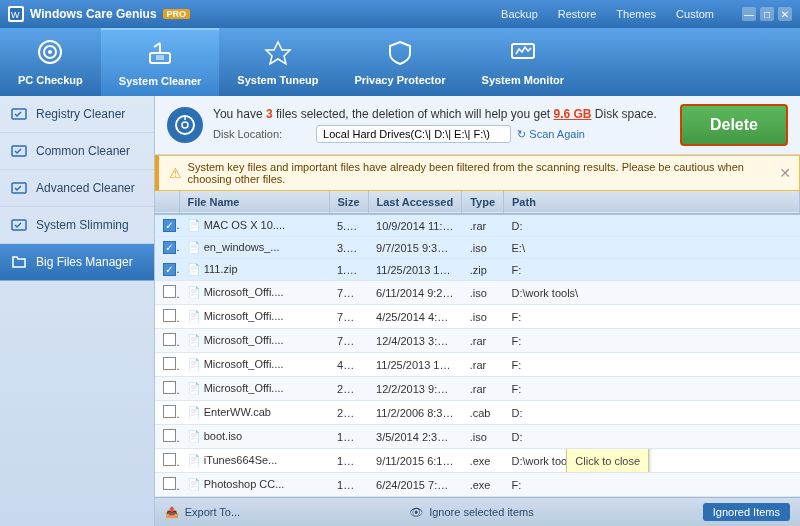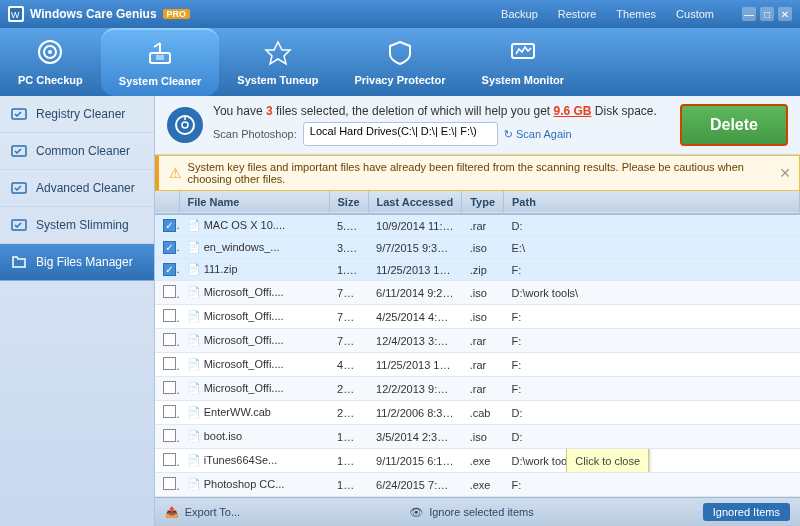--- a/index.html
+++ b/index.html
@@ -39,21 +39,20 @@
       justify-content: center;
       padding: 14px 18px;
       color: white;
       cursor: pointer;
       gap: 4px;
       min-width: 100px;
     }
     .nav-item.active {
       background: linear-gradient(180deg, #6ab4f5 0%, #3a85d0 100%);
       border-top: 2px solid #90d0ff;
-      border-radius: 14px;
     }
     .nav-item .nav-icon { font-size: 24px; line-height: 1; }
     .nav-item .nav-label { font-size: 11px; font-weight: bold; }
 
     
     .main-content {
       display: flex;
       height: calc(526px - 28px - 68px);
       background: #fde047;
       border-radius: 16px;
@@ -101,25 +100,26 @@
       align-items: center;
       gap: 10px;
     }
     .hdd-icon { width: 36px; height: 36px; background: #2d6fb3; border-radius: 50%; display: flex; align-items: center; justify-content: center; color: white; font-size: 18px; flex-shrink: 0; }
     .info-text { flex: 1; font-size: 12px; color: #333; }
     .scan-location { display: flex; align-items: center; gap: 6px; margin-top: 4px; font-size: 11px; }
     .scan-location-label { color: #555; }
     .scan-location-select {
       border: 1px solid #b0c4de;
       background: white;
-      padding: 2px 20px 8px 6px;
+      padding: 2px 20px 2px 6px;
       font-size: 11px;
       border-radius: 3px;
       appearance: none;
       cursor: pointer;
+      margin-left: 28px;
     }
     .scan-again-btn {
       color: #2d6fb3;
       font-size: 11px;
       cursor: pointer;
       display: flex;
       align-items: center;
       gap: 3px;
     }
     .delete-btn {
@@ -376,21 +376,21 @@
       </div>
       <div class="info-text">
         <div>
           <span>You have</span>
           <span style="color:#e8401a; font-weight:bold;">3</span>
           <span>files selected, the deletion of which will help you get</span>
           <span style="color:#e8401a; font-weight:bold;text-decoration:underline;">9.6 GB</span>
           <span>Disk space.</span>
         </div>
         <div class="scan-location">
-          <span class="scan-location-label">Scan Photoshop:</span>
+          <span class="scan-location-label">Disk Location:</span>
           <select class="scan-location-select">
             <option>Local Hard Drives(C:\| D:\| E:\| F:\)</option>
           </select>
           <span class="scan-again-btn">
             <span>↻</span>
             <span>Scan Again</span>
           </span>
         </div>
       </div>
       <button class="delete-btn">Delete</button>

